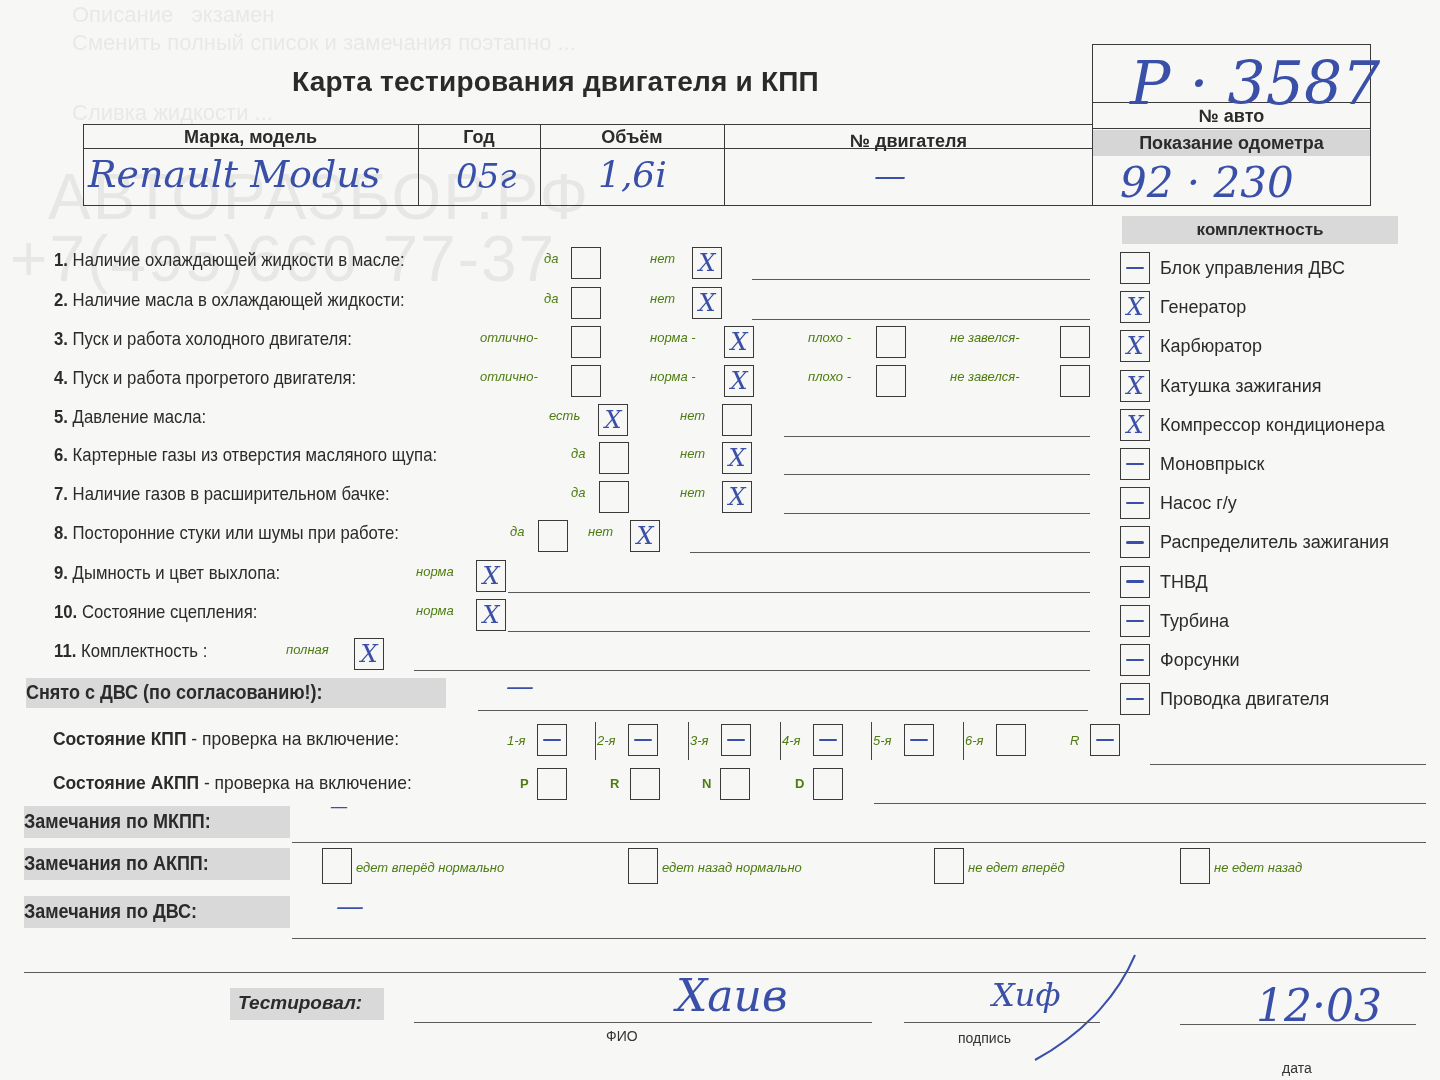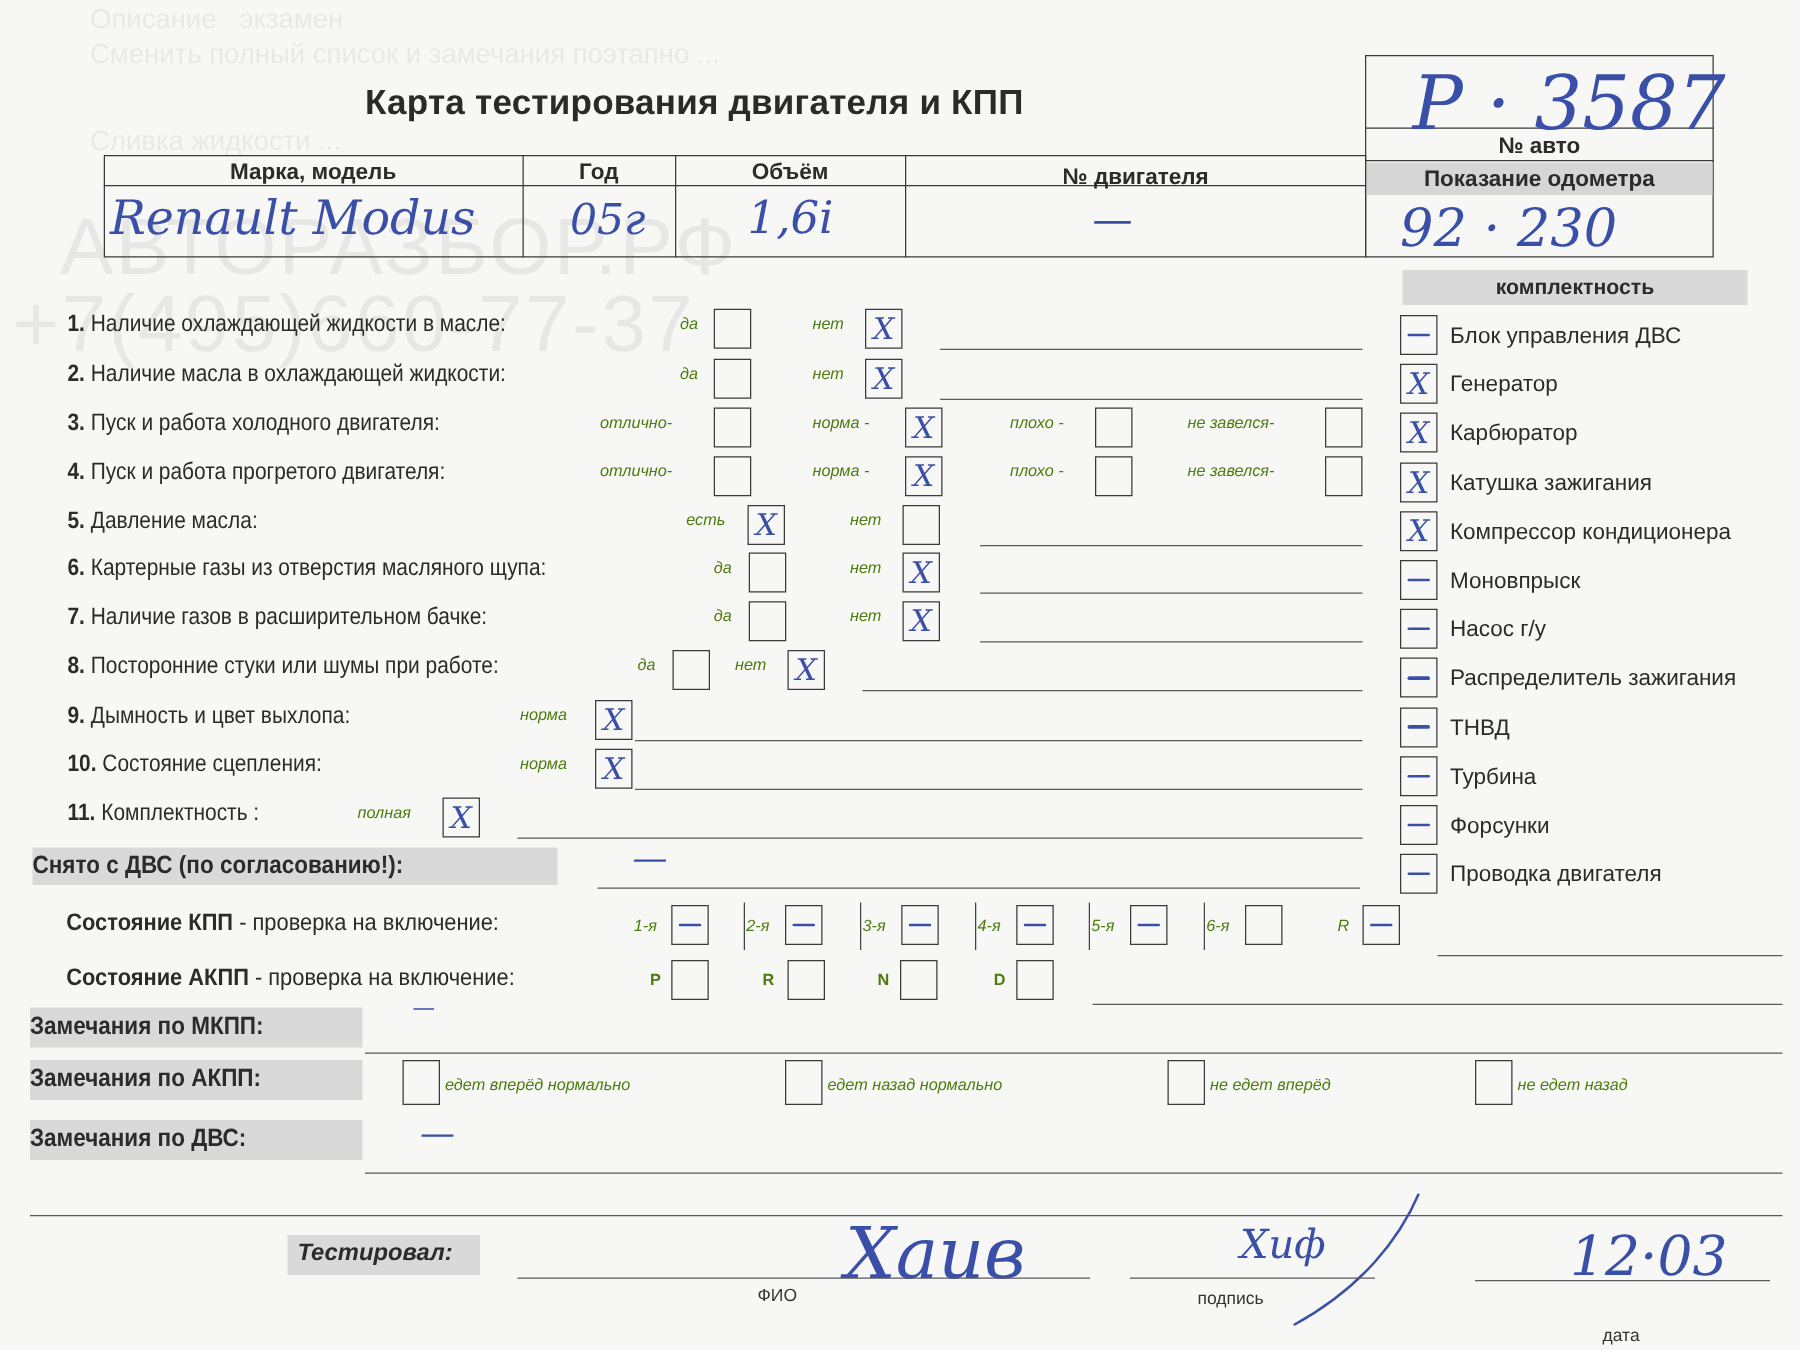--- a/index.html
+++ b/index.html
@@ -235,21 +235,21 @@
   </div>
 
 <div class="gray-band" style="left:24px;top:896px;width:266px;height:32px;"></div>
 <div class="band-label" style="left:24px;top:900px;">Замечания по ДВС:</div>
 <div class="abs hand" style="left:336px;top:890px;font-size:28px;">—</div>
 <div class="uline" style="left:292px;top:938px;width:1134px;"></div>
 <div class="uline" style="left:24px;top:972px;width:1402px;"></div>
 
 <div class="gray-band" style="left:230px;top:988px;width:154px;height:32px;"></div>
 <div class="abs" style="left:238px;top:992px;font-size:19px;font-weight:bold;font-style:italic;">Тестировал:</div>
-<div class="abs hand" style="left:676px;top:970px;font-size:57px;">Хаив</div>
+<div class="abs hand" style="left:676px;top:970px;font-size:44px;">Хаив</div>
 <div class="uline" style="left:414px;top:1022px;width:458px;"></div>
 <div class="small-cap" style="left:606px;top:1028px;">ФИО</div>
 <div class="abs hand" style="left:992px;top:976px;font-size:32px;">Хиф</div>
 <svg class="abs" style="left:1020px;top:950px;" width="130" height="115">
   <path d="M115 5 C 100 40, 70 80, 15 110" stroke="#3a4fa8" stroke-width="2" fill="none"></path>
 </svg>
 <div class="uline" style="left:904px;top:1022px;width:196px;"></div>
 <div class="small-cap" style="left:958px;top:1030px;">подпись</div>
 <div class="abs hand" style="left:1256px;top:980px;font-size:44px;">12·03</div>
 <div class="uline" style="left:1180px;top:1024px;width:236px;"></div>

